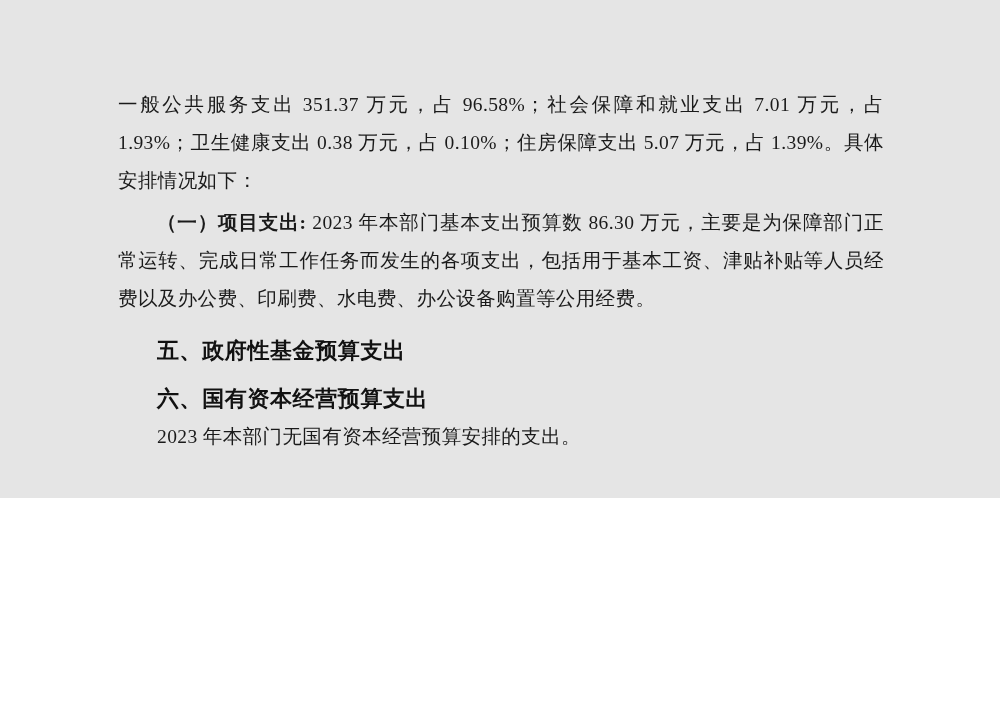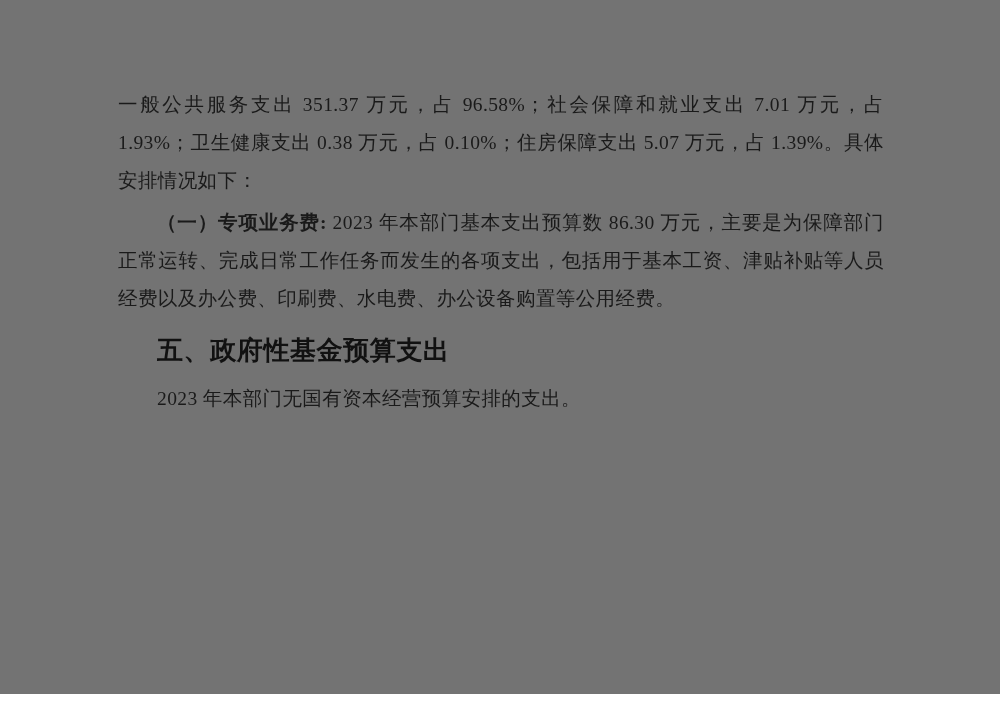--- a/index.html
+++ b/index.html
@@ -6,22 +6,22 @@
     margin: 0;
     padding: 0;
     background: #ffffff;
   }
   body {
     font-family: "Liberation Serif", "DejaVu Serif", serif;
   }
   .page {
     position: relative;
     width: 1000px;
-    height: 694px;
-    background: #737373;
+    height: 498px;
+    background: #e5e5e5;
     overflow: hidden;
   }
   .content {
     position: absolute;
     left: 118px;
     top: 86px;
     width: 766px;
   }
   .para {
     font-size: 19.5px;
@@ -29,21 +29,21 @@
     color: #1a1a1a;
     letter-spacing: 0.4px;
     text-align: justify;
     text-justify: inter-ideograph;
     margin: 0;
   }
   .para.indent {
     text-indent: 39px;
   }
   .heading {
-    font-size: 26px;
+    font-size: 22px;
     line-height: 38px;
     color: #111111;
     font-weight: bold;
     letter-spacing: 0.6px;
     margin: 0;
     text-indent: 39px;
   }
   .gap-sm { height: 4px; }
   .gap-md { height: 10px; }
   .b { font-weight: bold; }
@@ -51,29 +51,30 @@
 </head>
 <body>
 
 <div class="page">
   <div class="content">
 
     <p class="para">一般公共服务支出 351.37 万元，占 96.58%；社会保障和就业支出 7.01 万元，占 1.93%；卫生健康支出 0.38 万元，占 0.10%；住房保障支出 5.07 万元，占 1.39%。具体安排情况如下：</p>
 
     <div class="gap-sm"></div>
 
-    <p class="para indent"><span class="b">（一）专项业务费:</span> 2023 年本部门基本支出预算数 86.30 万元，主要是为保障部门正常运转、完成日常工作任务而发生的各项支出，包括用于基本工资、津贴补贴等人员经费以及办公费、印刷费、水电费、办公设备购置等公用经费。</p>
+    <p class="para indent"><span class="b">（一）项目支出:</span> 2023 年本部门基本支出预算数 86.30 万元，主要是为保障部门正常运转、完成日常工作任务而发生的各项支出，包括用于基本工资、津贴补贴等人员经费以及办公费、印刷费、水电费、办公设备购置等公用经费。</p>
 
     <div class="gap-sm"></div>
 
 
     <div class="gap-md"></div>
 
     <p class="heading">五、政府性基金预算支出</p>
 
 
     <div class="gap-md"></div>
 
+    <p class="heading">六、国有资本经营预算支出</p>
 
     <p class="para indent">2023 年本部门无国有资本经营预算安排的支出。</p>
 
   </div>
 </div>
 
 </body></html>

